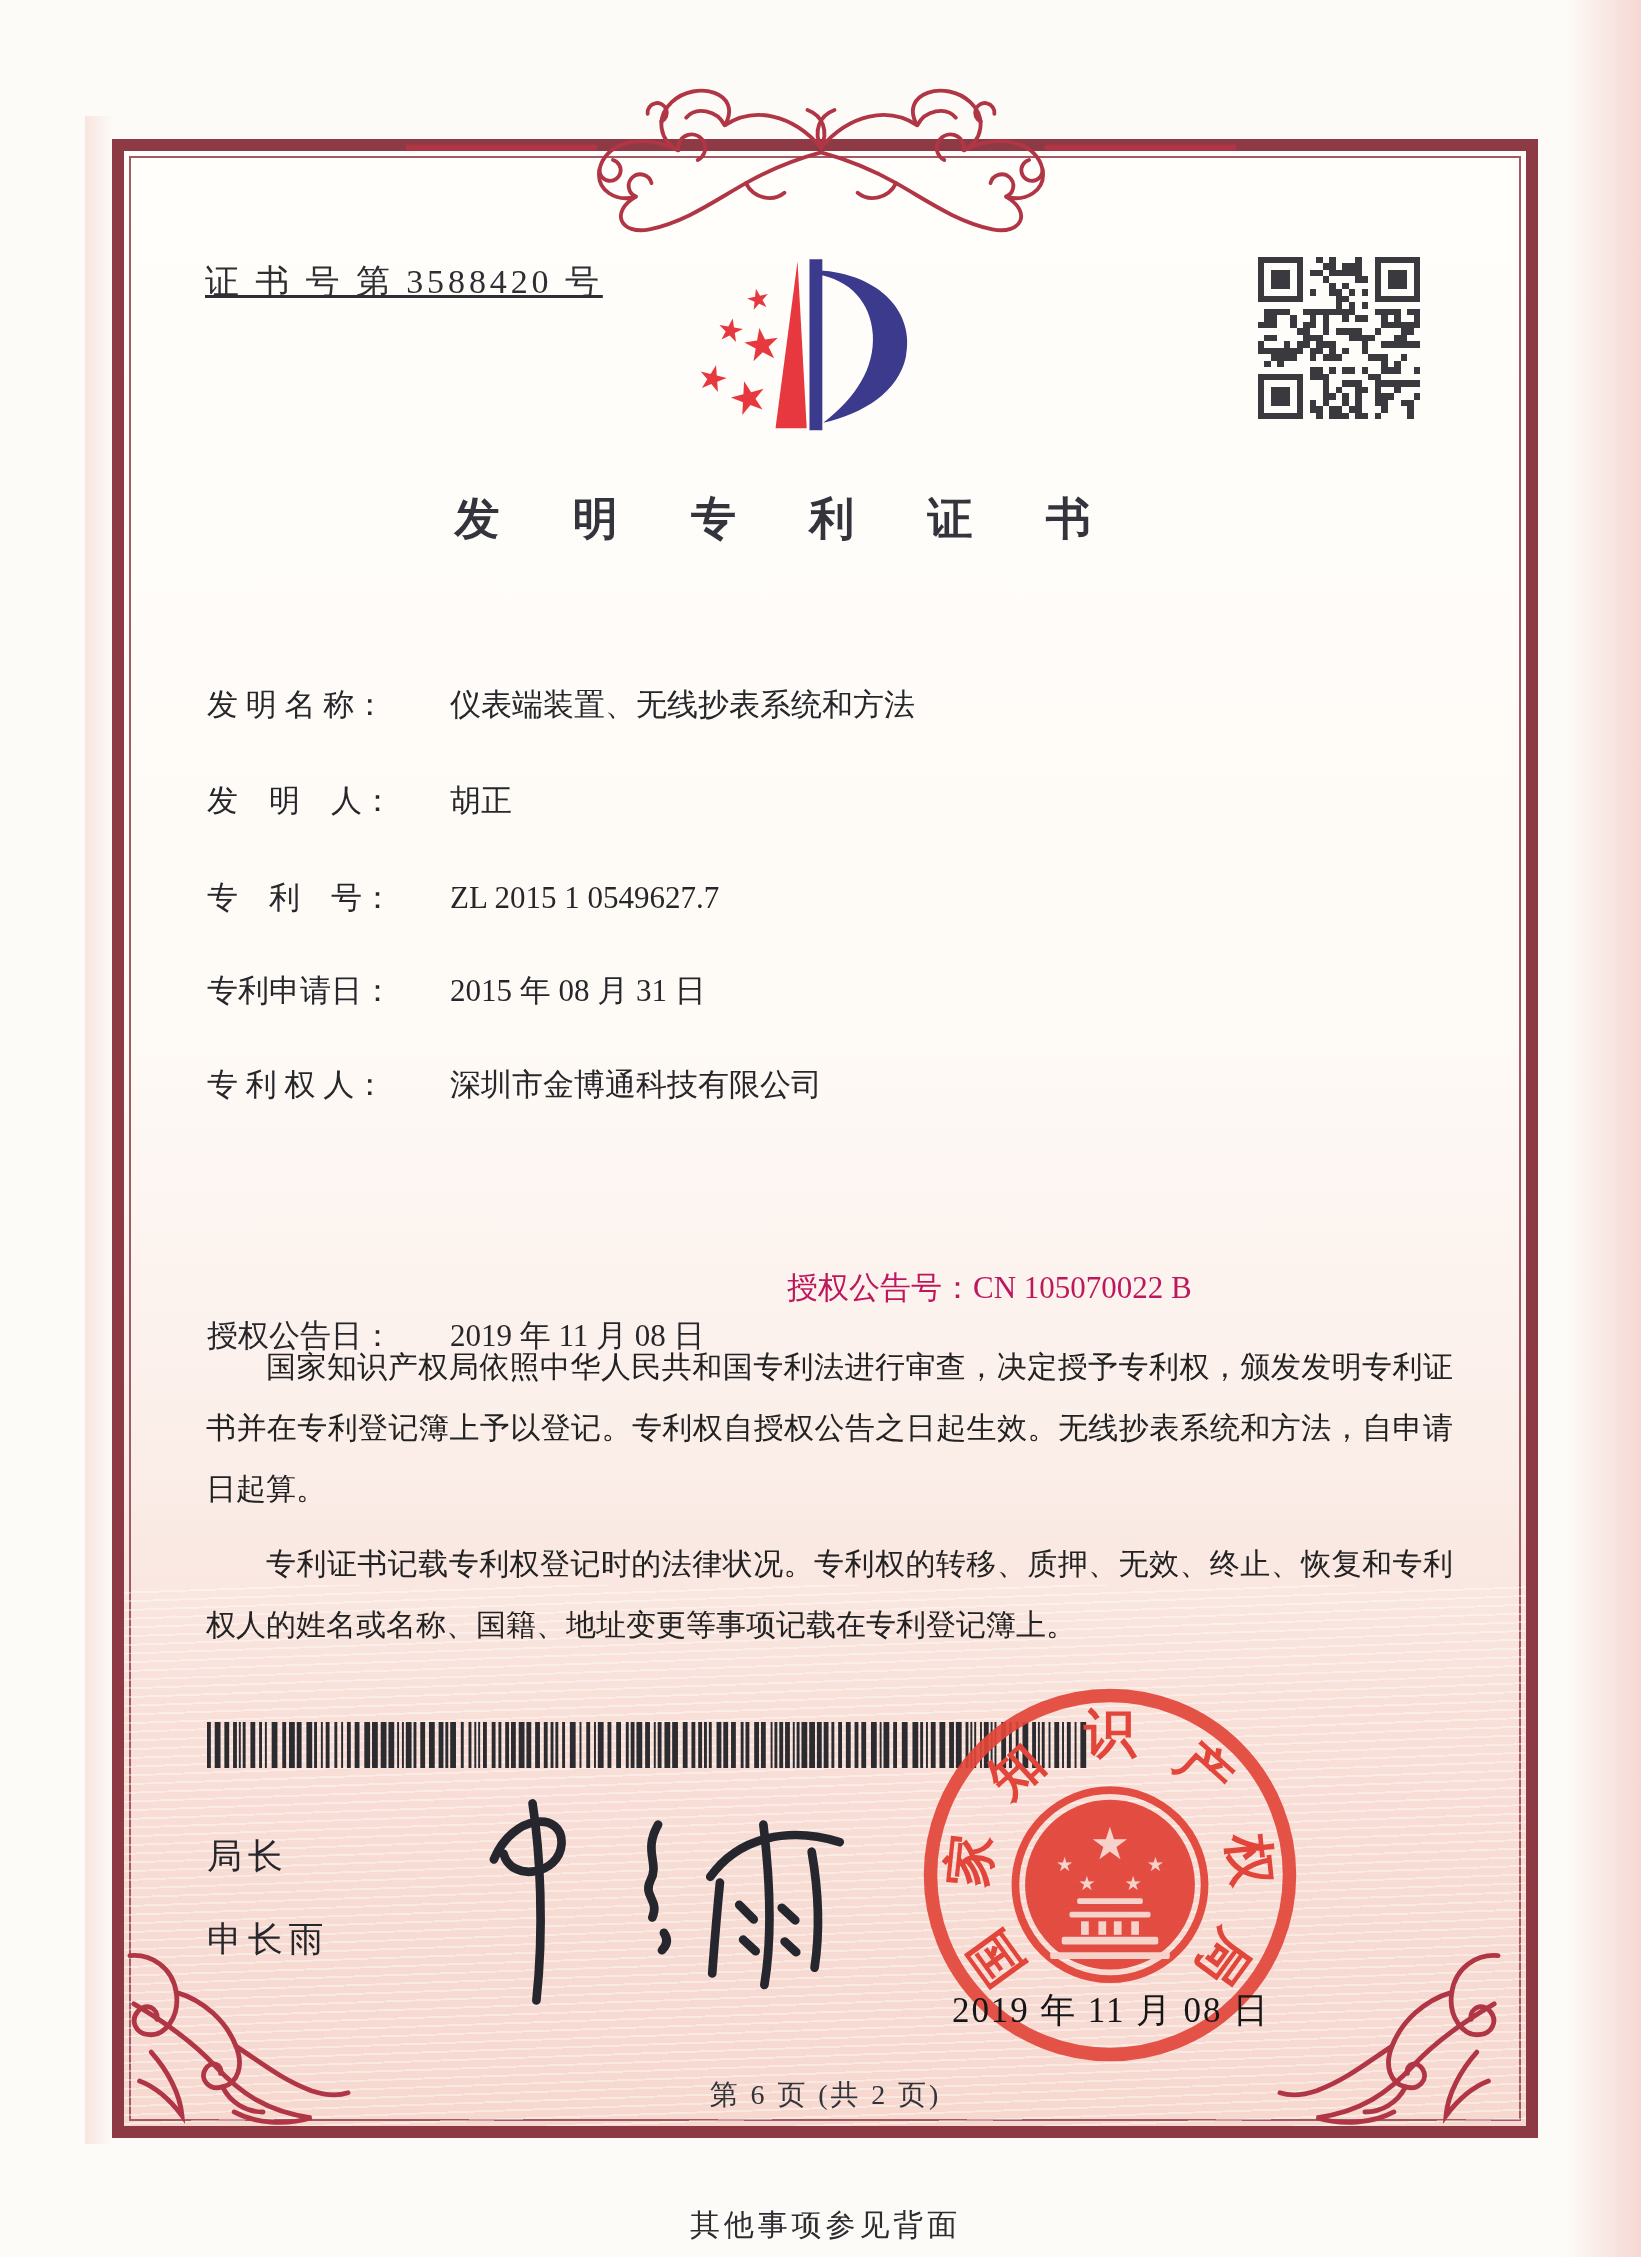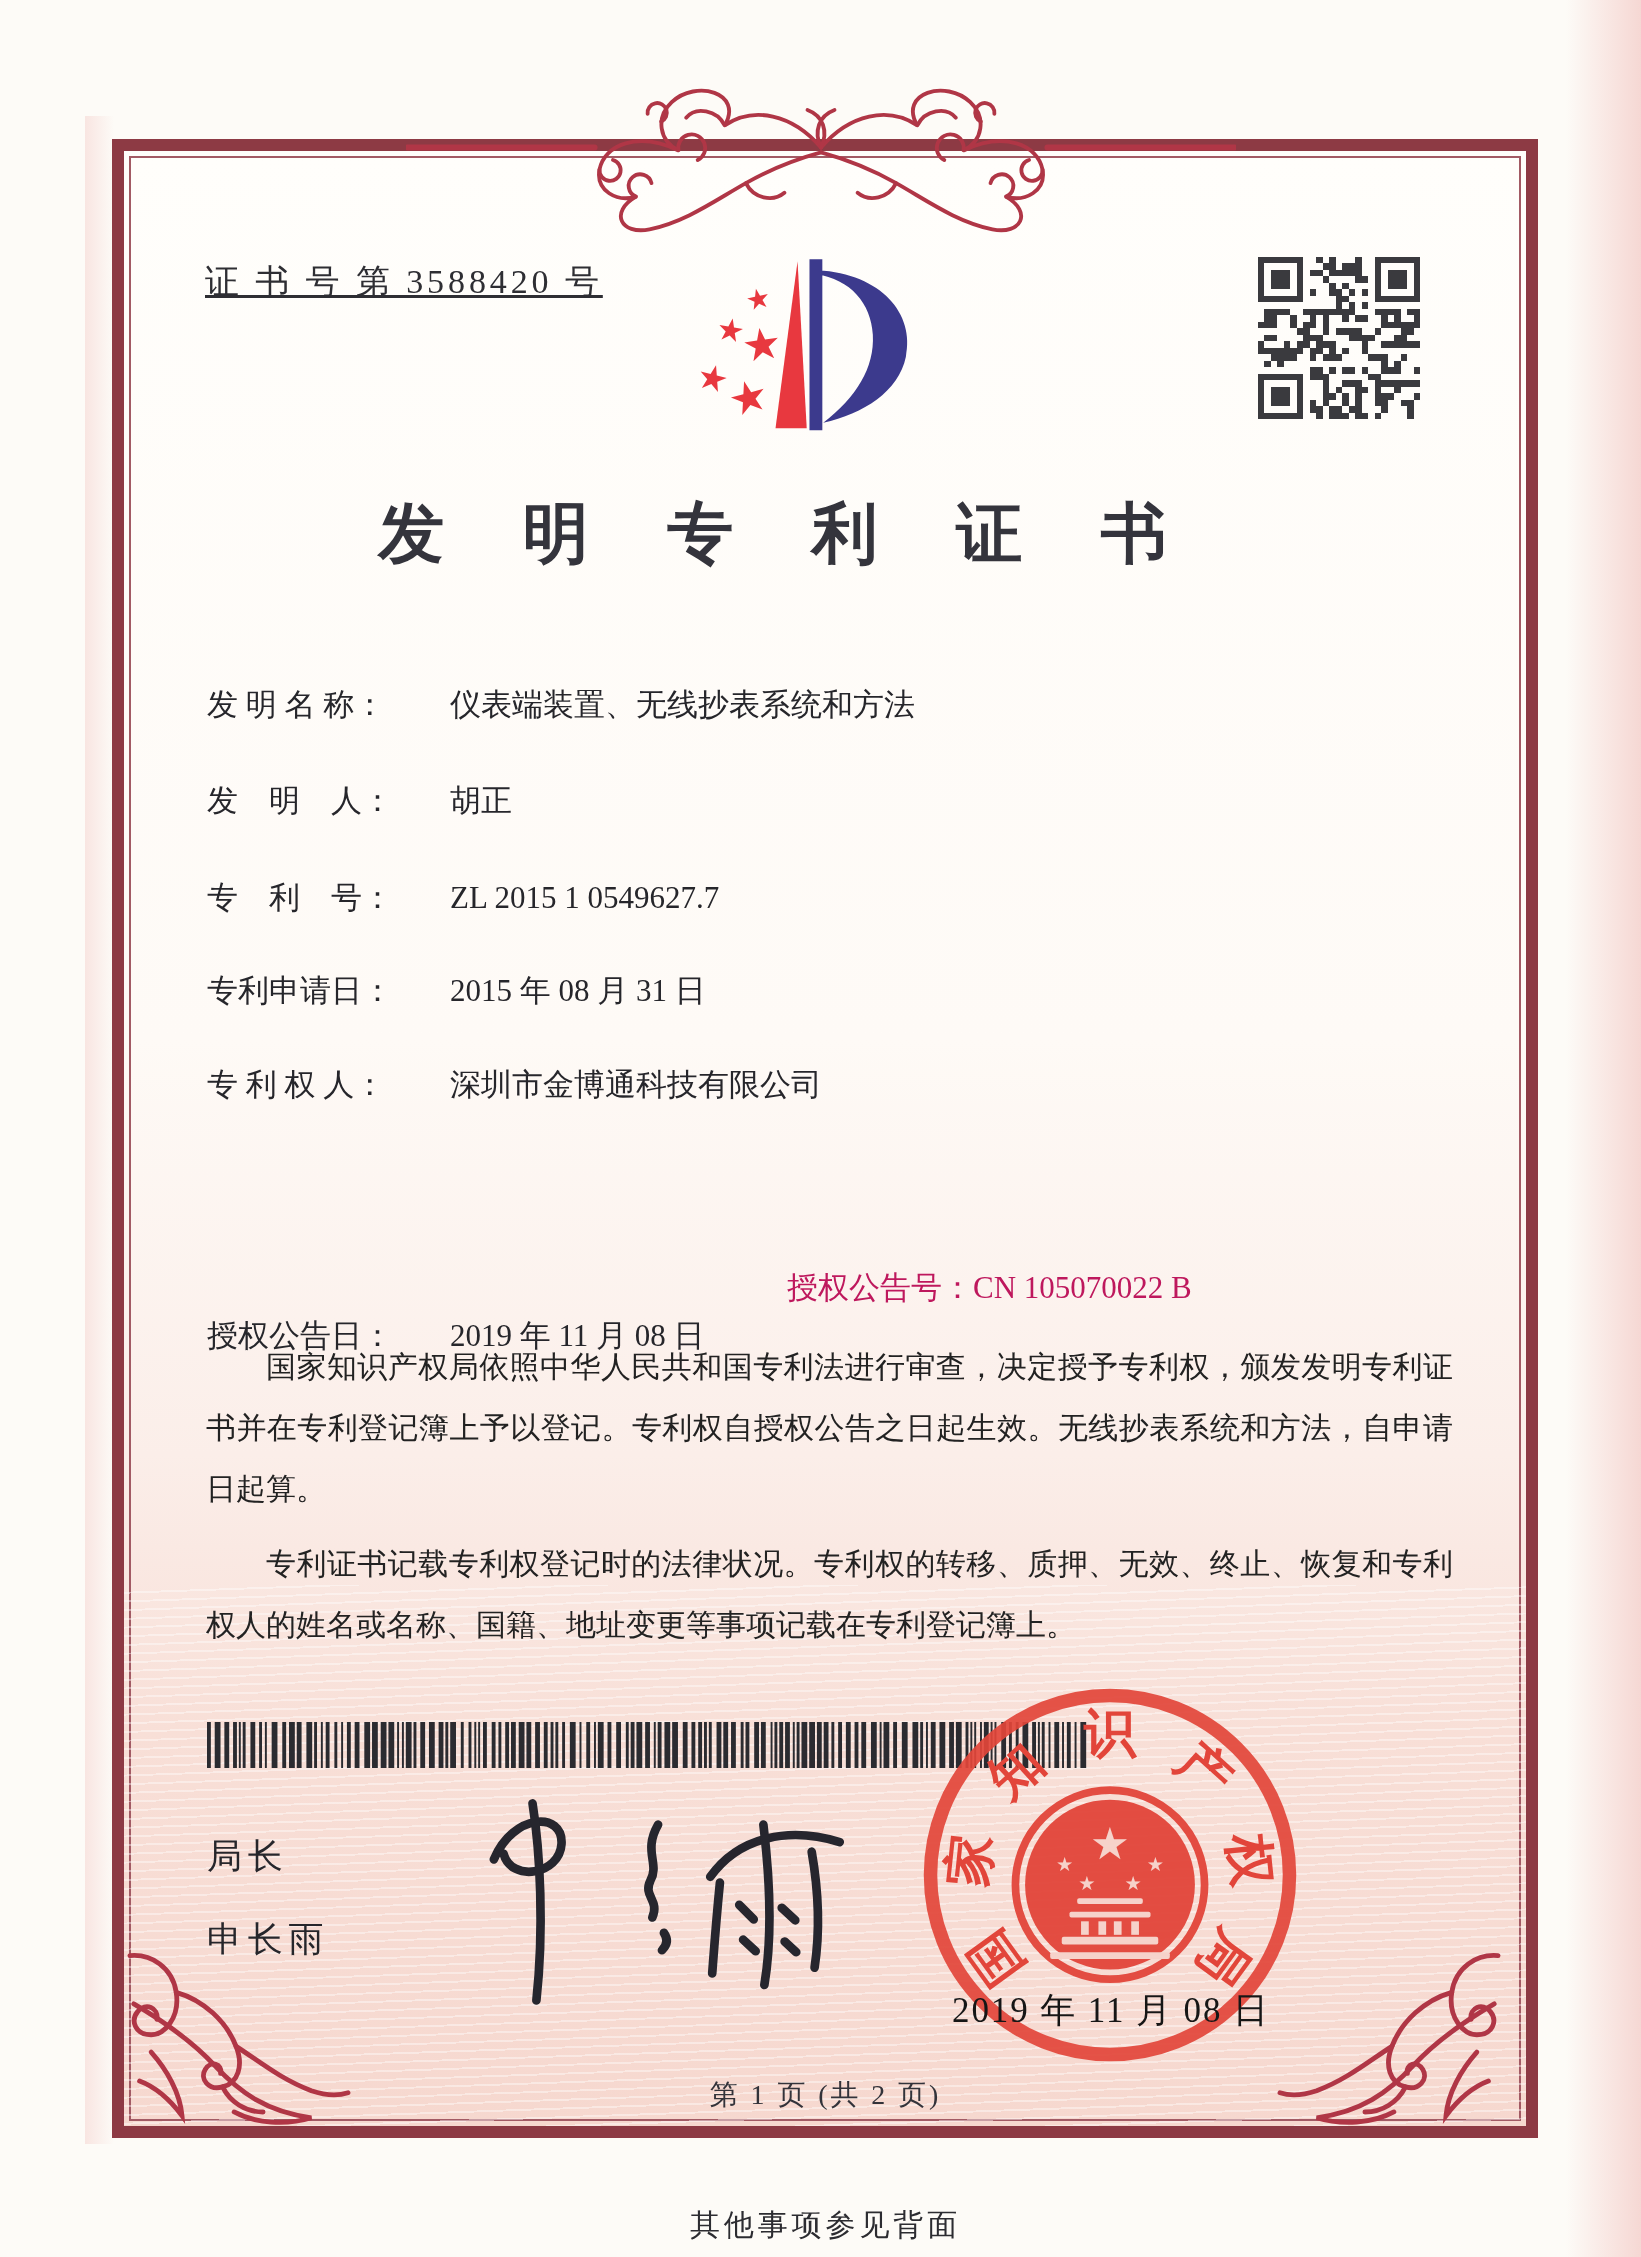--- a/index.html
+++ b/index.html
@@ -16,21 +16,21 @@
     border:12.6px solid #8d3a44;
     background:linear-gradient(180deg,#fffefb 0%,#fefaf6 45%,#fbeee9 66%,#f8dfd7 80%,#f6d8cf 100%);}
   .frame::before{content:"";position:absolute;inset:4.8px;border:2.9px solid #a25a64;pointer-events:none;}
   .frame::after{content:"";position:absolute;left:0;right:0;bottom:0;height:541px;
     background:repeating-linear-gradient(178deg,rgba(255,255,255,0) 0 6.8px,rgba(255,255,255,.55) 6.8px 8.7px);
     opacity:.75;pointer-events:none;}
   .deco{position:absolute;pointer-events:none;}
   
   .certno{position:absolute;left:205px;top:259px;font-size:34px;letter-spacing:3.9px;color:#2e2e33;text-decoration:underline;}
   .title{position:absolute;left:193px;top:489px;width:1159px;text-align:center;
-    font-size:66px;font-weight:700;letter-spacing:31px;padding-left:31px;color:#34343c;box-sizing:border-box;}
+    font-size:45px;font-weight:700;letter-spacing:31px;padding-left:31px;color:#34343c;box-sizing:border-box;}
   .row{position:absolute;left:207px;font-size:31px;color:#26262b;white-space:nowrap;}
   .row .lab{display:inline-block;min-width:243px;}
   .pair2{position:absolute;left:787px;font-size:31px;color:#be185d;white-space:nowrap;margin-top:12px;}
   .bodytext{position:absolute;left:206px;top:1336px;width:1247px;font-size:30px;
     line-height:61px;color:#222;text-align:justify;}
   .bodytext p{margin:0 0 13.5px 0;text-indent:2em;}
   .barcode{position:absolute;left:207px;top:1722px;width:884px;height:46px;}
   .duty{position:absolute;left:207px;font-size:35px;color:#26262b;letter-spacing:5.8px;}
   .sig{position:absolute;left:434px;top:1782px;width:454px;height:237px;}
   .sealwrap{position:absolute;left:917px;top:1682px;width:386px;height:386px;}
@@ -517,17 +517,17 @@
         <rect x="188" y="248" width="8" height="14"></rect>
         <rect x="204" y="248" width="8" height="14"></rect>
         <rect x="222" y="248" width="8" height="14"></rect>
         <rect x="150" y="264" width="100" height="8" rx="2"></rect>
         <rect x="138" y="280" width="124" height="7" rx="2"></rect>
       </g>
     </g>
   </svg>
   <div class="sealdate">2019 年 11 月 08 日</div>
 
-  <div class="pageind">第 1 页 (共 2 页)</div>
+  <div class="pageind">第 6 页 (共 2 页)</div>
   <div class="backnote">其他事项参见背面</div>
 
 </div>
 
 
 </body></html>

